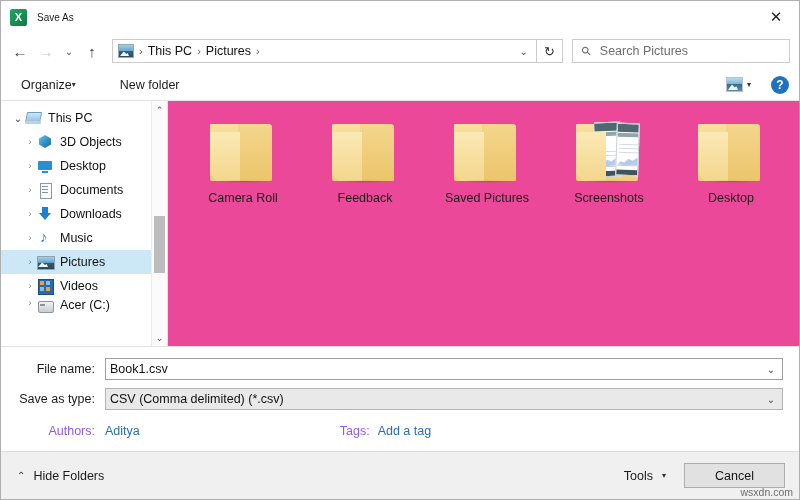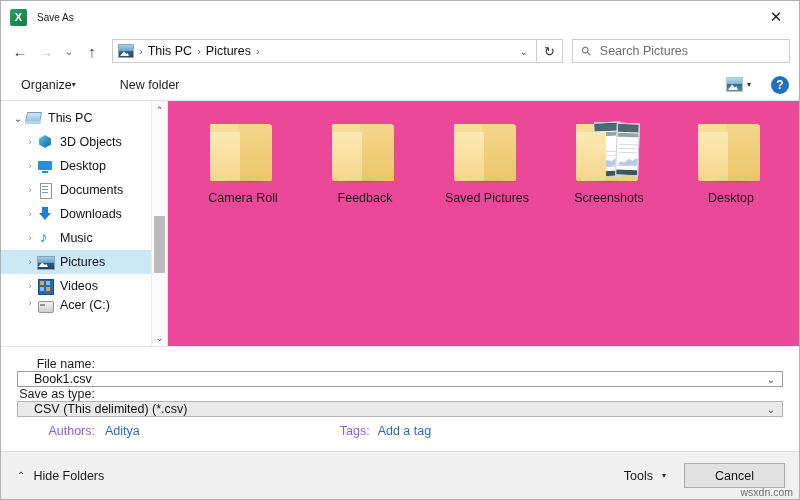--- a/index.html
+++ b/index.html
@@ -387,33 +387,33 @@
     font-size: 12.5px; color: #1c1c1c;
     text-align: center; white-space: nowrap;
   }
 
   
   .form {
     flex: none; background: #ffffff;
     padding: 10px 16px 6px 16px;
   }
   .form-row {
-    display: flex; 
-    height: 24px; margin-bottom: 6px; flex-direction: column;
+    display: flex; align-items: center;
+    height: 24px; margin-bottom: 6px;
   }
   .form-label {
     width: 88px; flex: none; text-align: right;
     padding-right: 10px;
     font-size: 12.5px; color: #1b1b1b;
   }
   .field {
     flex: 1 1 auto; height: 22px;
     border: 1px solid #9f9f9f;
     display: flex; align-items: center;
-    padding-left: 16px; position: relative;
+    padding-left: 4px; position: relative;
   }
   .field.white { background: #ffffff; }
   .field.gray  { background: #e9e9e9; border-color: #b3b3b3; }
   .field-value { font-size: 12.5px; color: #111; }
   .field-chevron {
     margin-left: auto; font-size: 10px; color: #4a4a4a;
     width: 22px; text-align: center; flex: none;
   }
   .meta-row {
     display: flex; align-items: center; height: 24px;
@@ -668,21 +668,21 @@
       <div class="form-label">File name:</div>
       <div class="field white">
         <span class="field-value">Book1.csv</span>
         <span class="field-chevron">⌄</span>
       </div>
     </div>
 
     <div class="form-row">
       <div class="form-label">Save as type:</div>
       <div class="field gray">
-        <span class="field-value">CSV (This delimited) (*.csv)</span>
+        <span class="field-value">CSV (Comma delimited) (*.csv)</span>
         <span class="field-chevron">⌄</span>
       </div>
     </div>
 
     <div class="meta-row">
       <div class="meta-label">Authors:</div>
       <div class="meta-link">Aditya</div>
       <div class="meta-label tags-label">Tags:</div>
       <div class="meta-link">Add a tag</div>
     </div>

